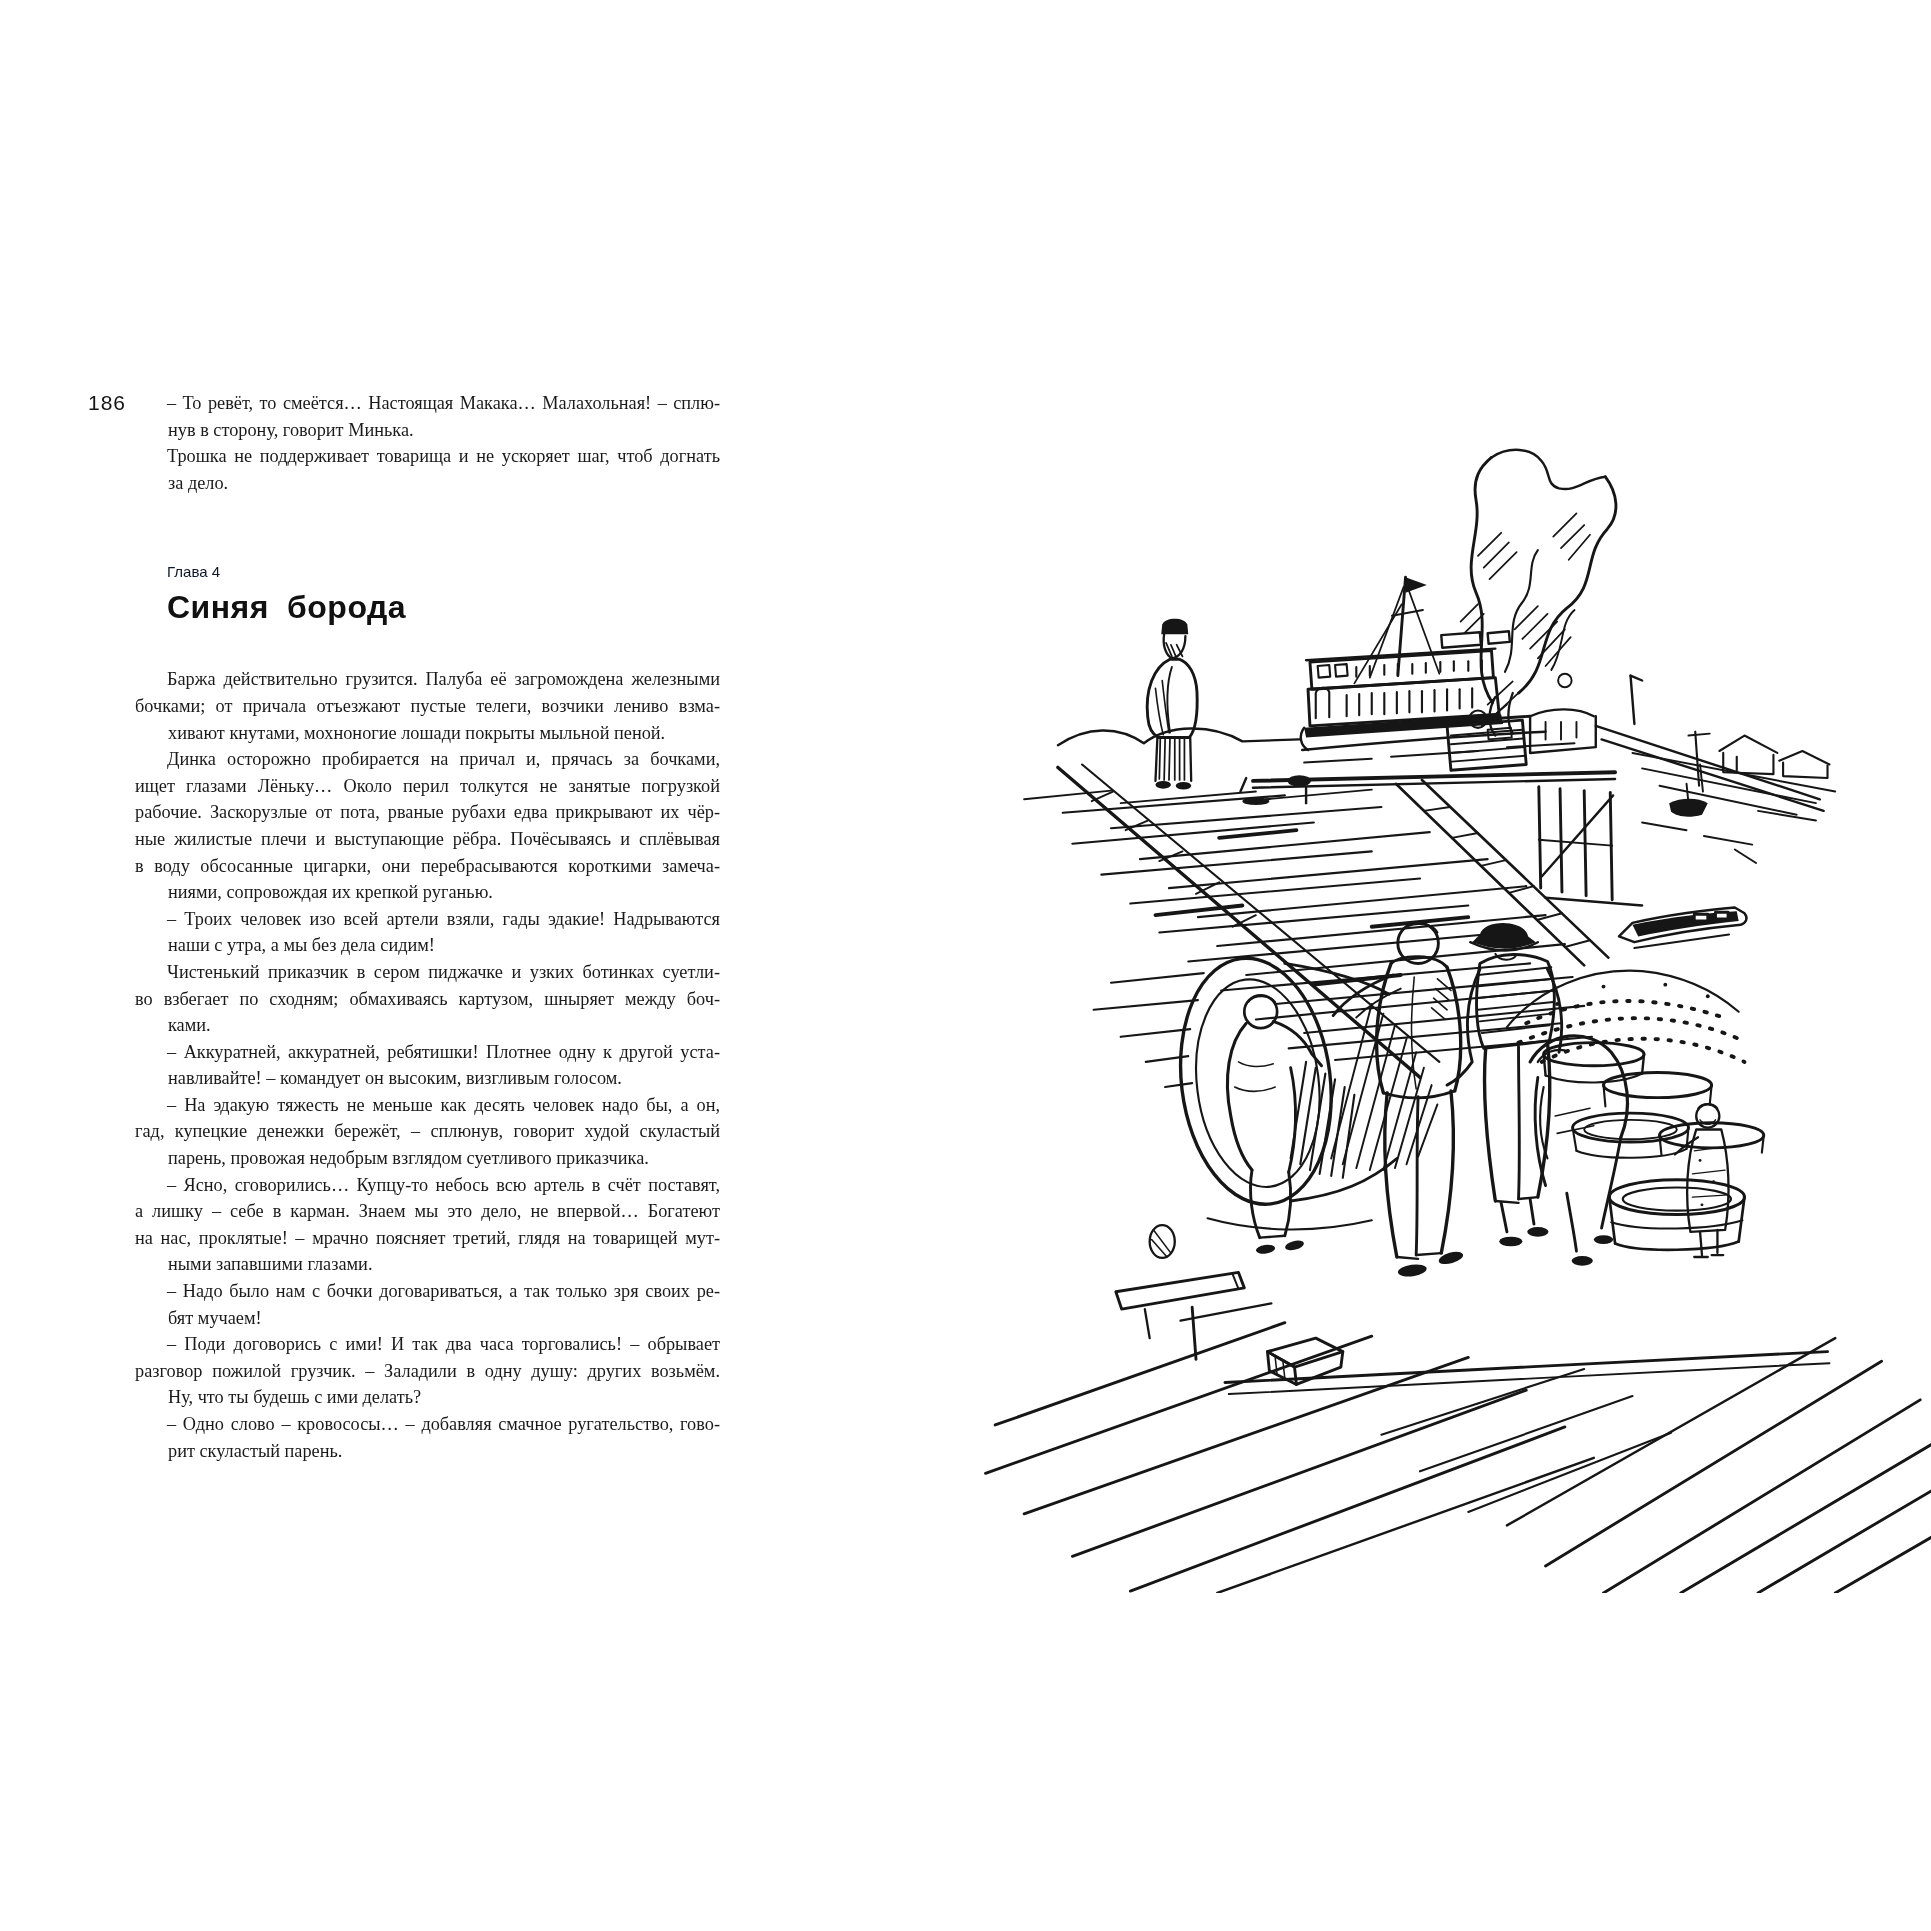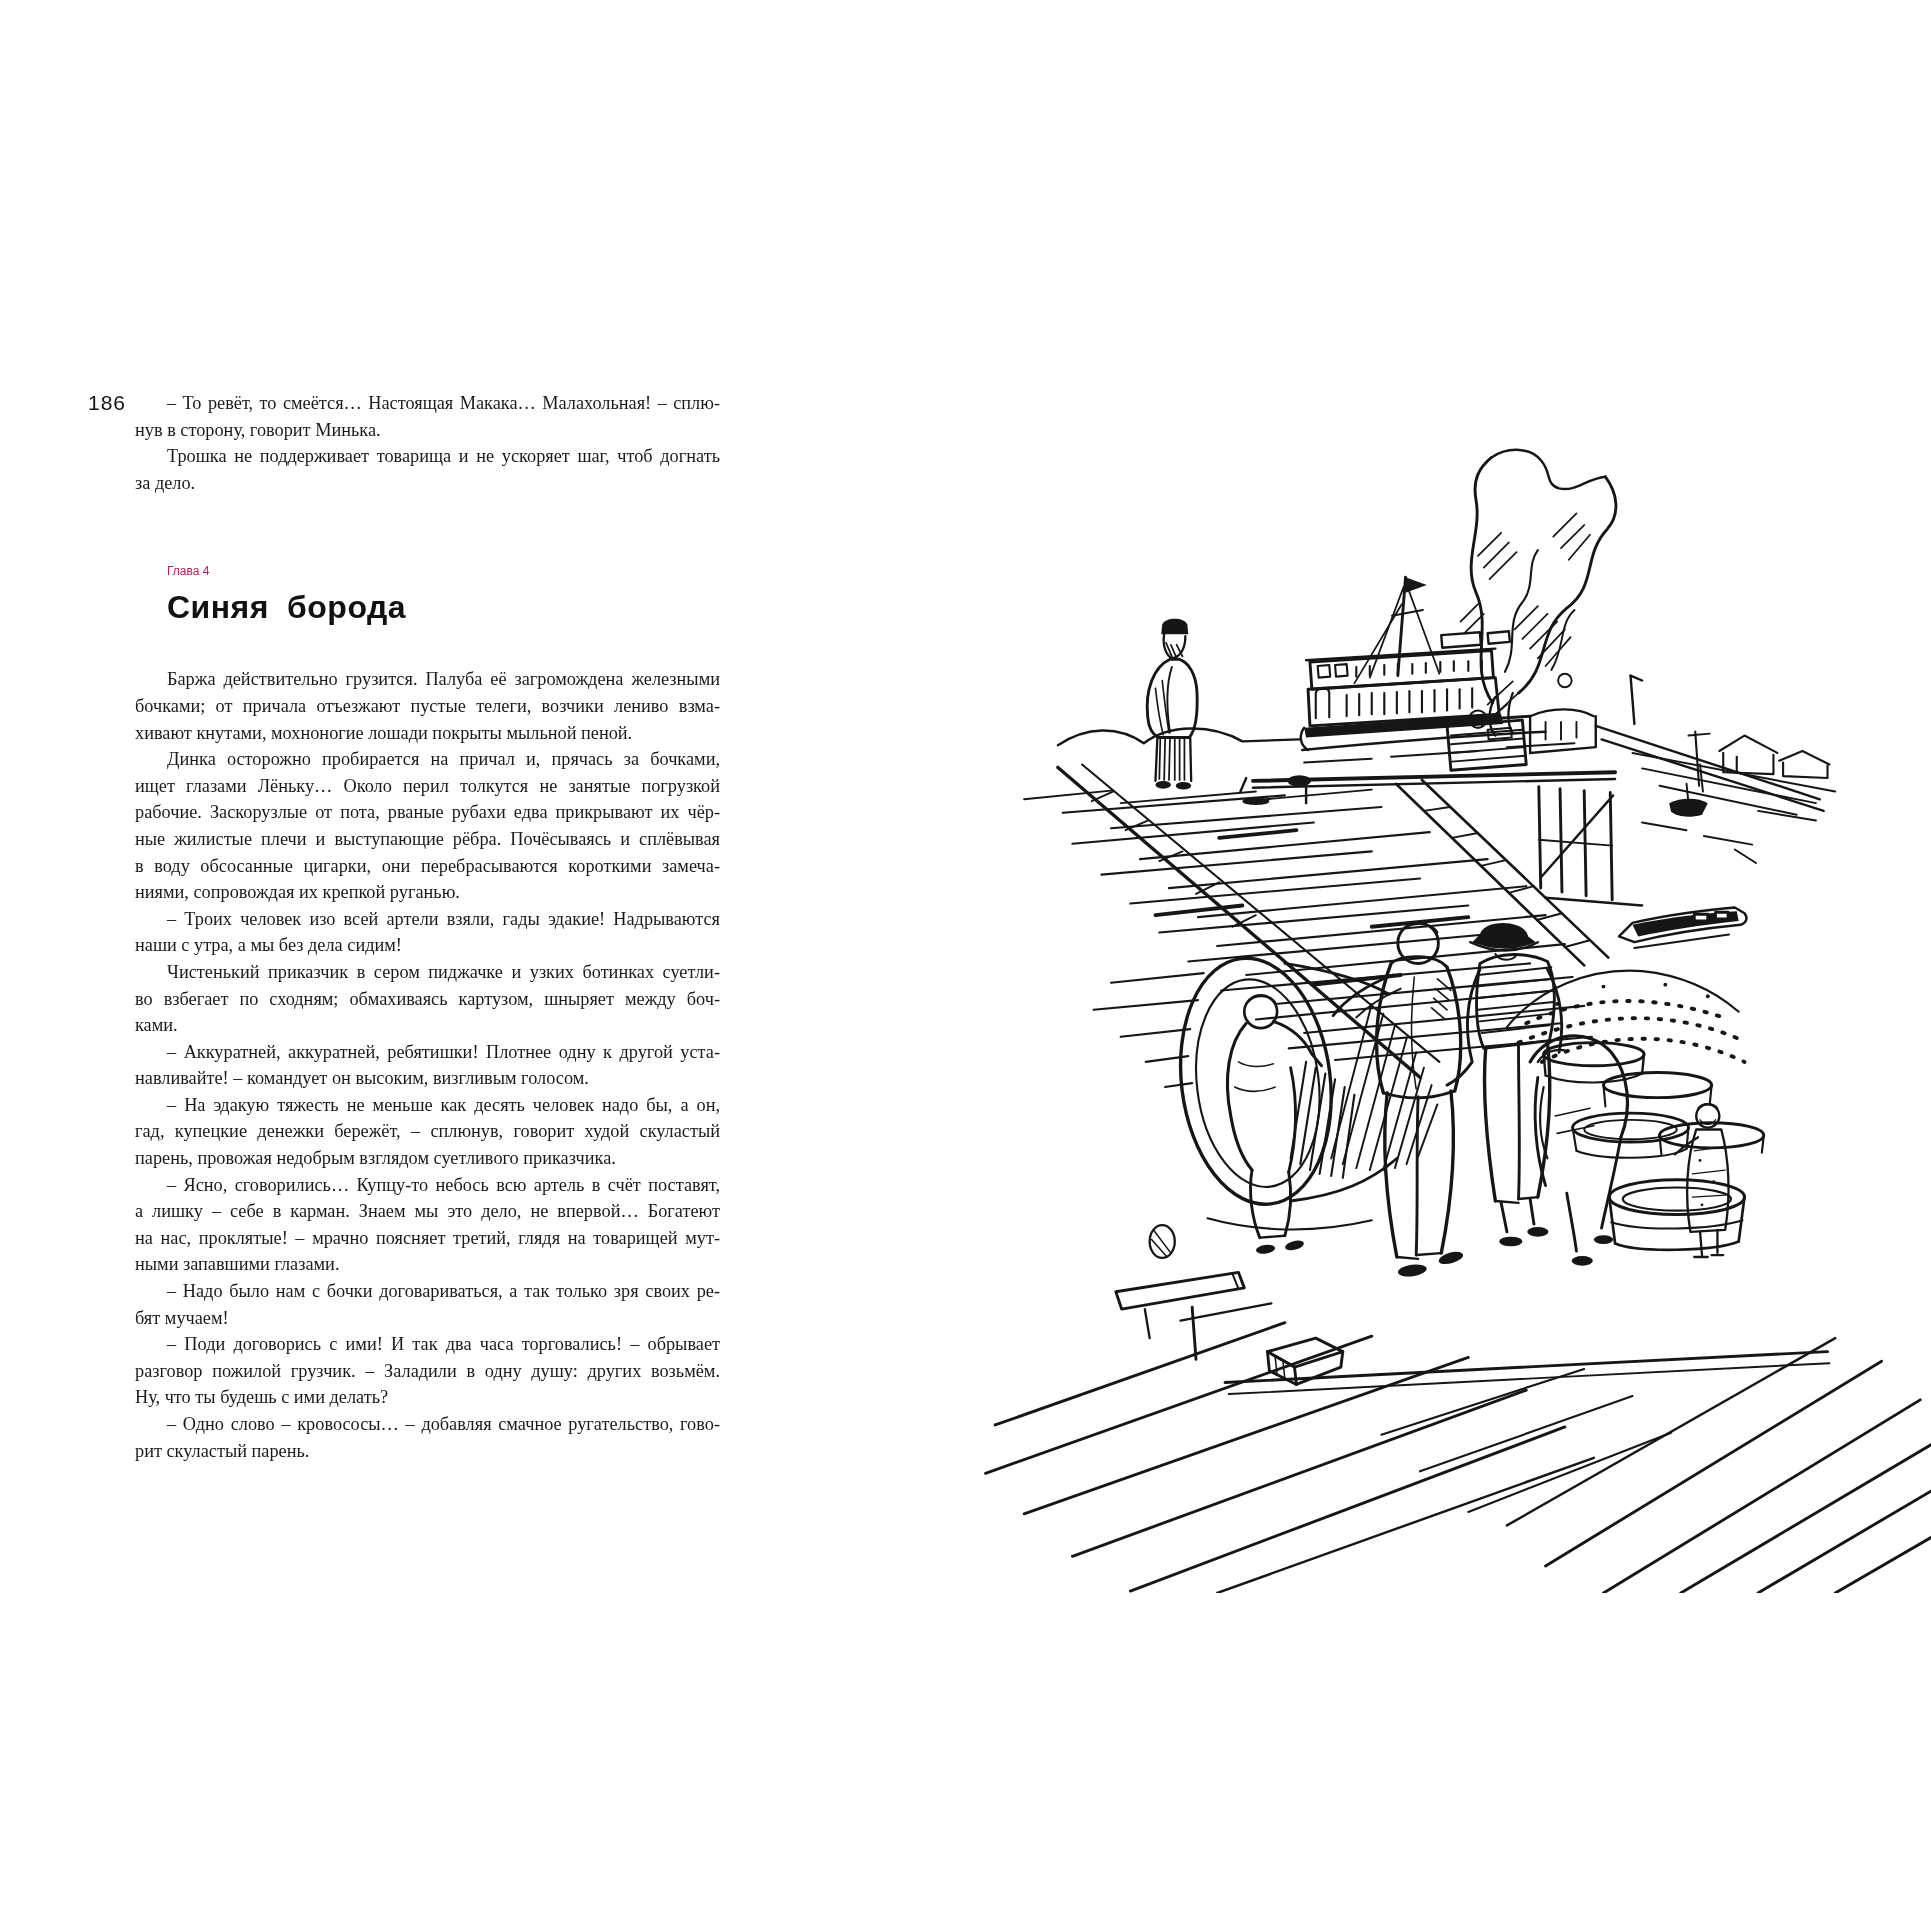--- a/index.html
+++ b/index.html
@@ -5,24 +5,24 @@
   html,body{margin:0;padding:0;background:#ffffff;}
   #page{position:relative;width:1931px;height:1931px;background:#ffffff;overflow:hidden;
         font-family:"Liberation Serif", serif;color:#1a1a1a;}
   #page-number{position:absolute;left:57px;top:390px;
         font-family:"Liberation Sans", sans-serif;font-size:21px;line-height:26.6px;
         letter-spacing:1px;color:#151515;margin-left:31px;}
   #text-col{position:absolute;left:135px;top:390px;width:585px;
         font-size:18.3px;line-height:26.6px;}
   .para{margin:0;}
   .pline{text-align:justify;text-align-last:justify;white-space:normal;}
-  .pline.last{text-align-last:left;}
+  .pline.last{text-align-last:left;margin-left:33px;}
   .pline.first{text-indent:32px;}
-  #chapter-label{font-family:"Liberation Sans", sans-serif;font-size:12px;line-height:23px;
-        margin:64px 0 0 32px;color:#be185d;}
+  #chapter-label{font-family:"Liberation Sans", sans-serif;font-size:15px;line-height:23px;
+        margin:64px 0 0 32px;color:#0f172a;}
   #chapter-title{font-family:"Liberation Sans", sans-serif;font-weight:700;font-size:32px;
         line-height:39px;margin:5px 0 0 32px;letter-spacing:0.5px;word-spacing:8.7px;color:#111;}
   #chapter-body{margin-top:39px;}
   #illustration{position:absolute;left:966px;top:386px;width:966px;height:1207px;}
   #illustration svg{width:100%;height:100%;}
   .ink{stroke:#161616;fill:none;stroke-width:3;stroke-linecap:round;stroke-linejoin:round;}
   .fill{fill:#161616;stroke:none;}
 </style>
 </head>
 <body>

